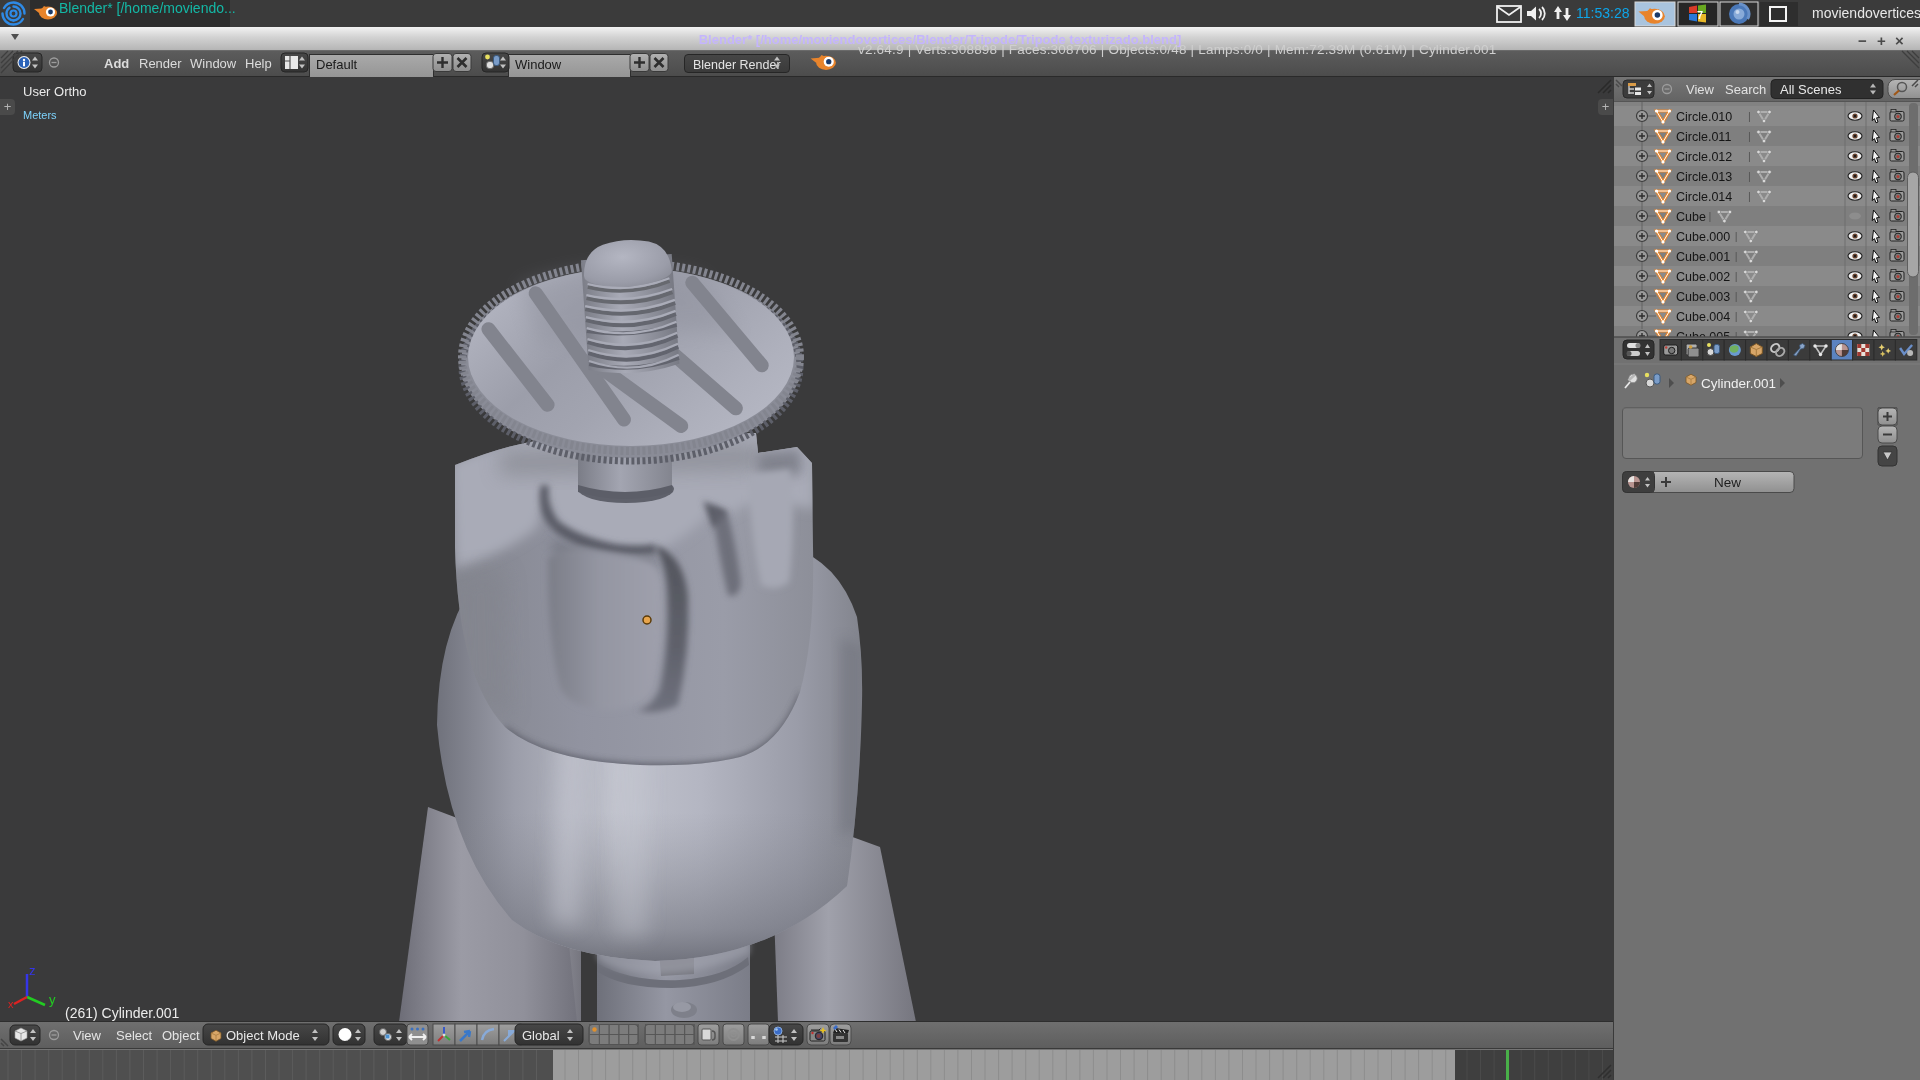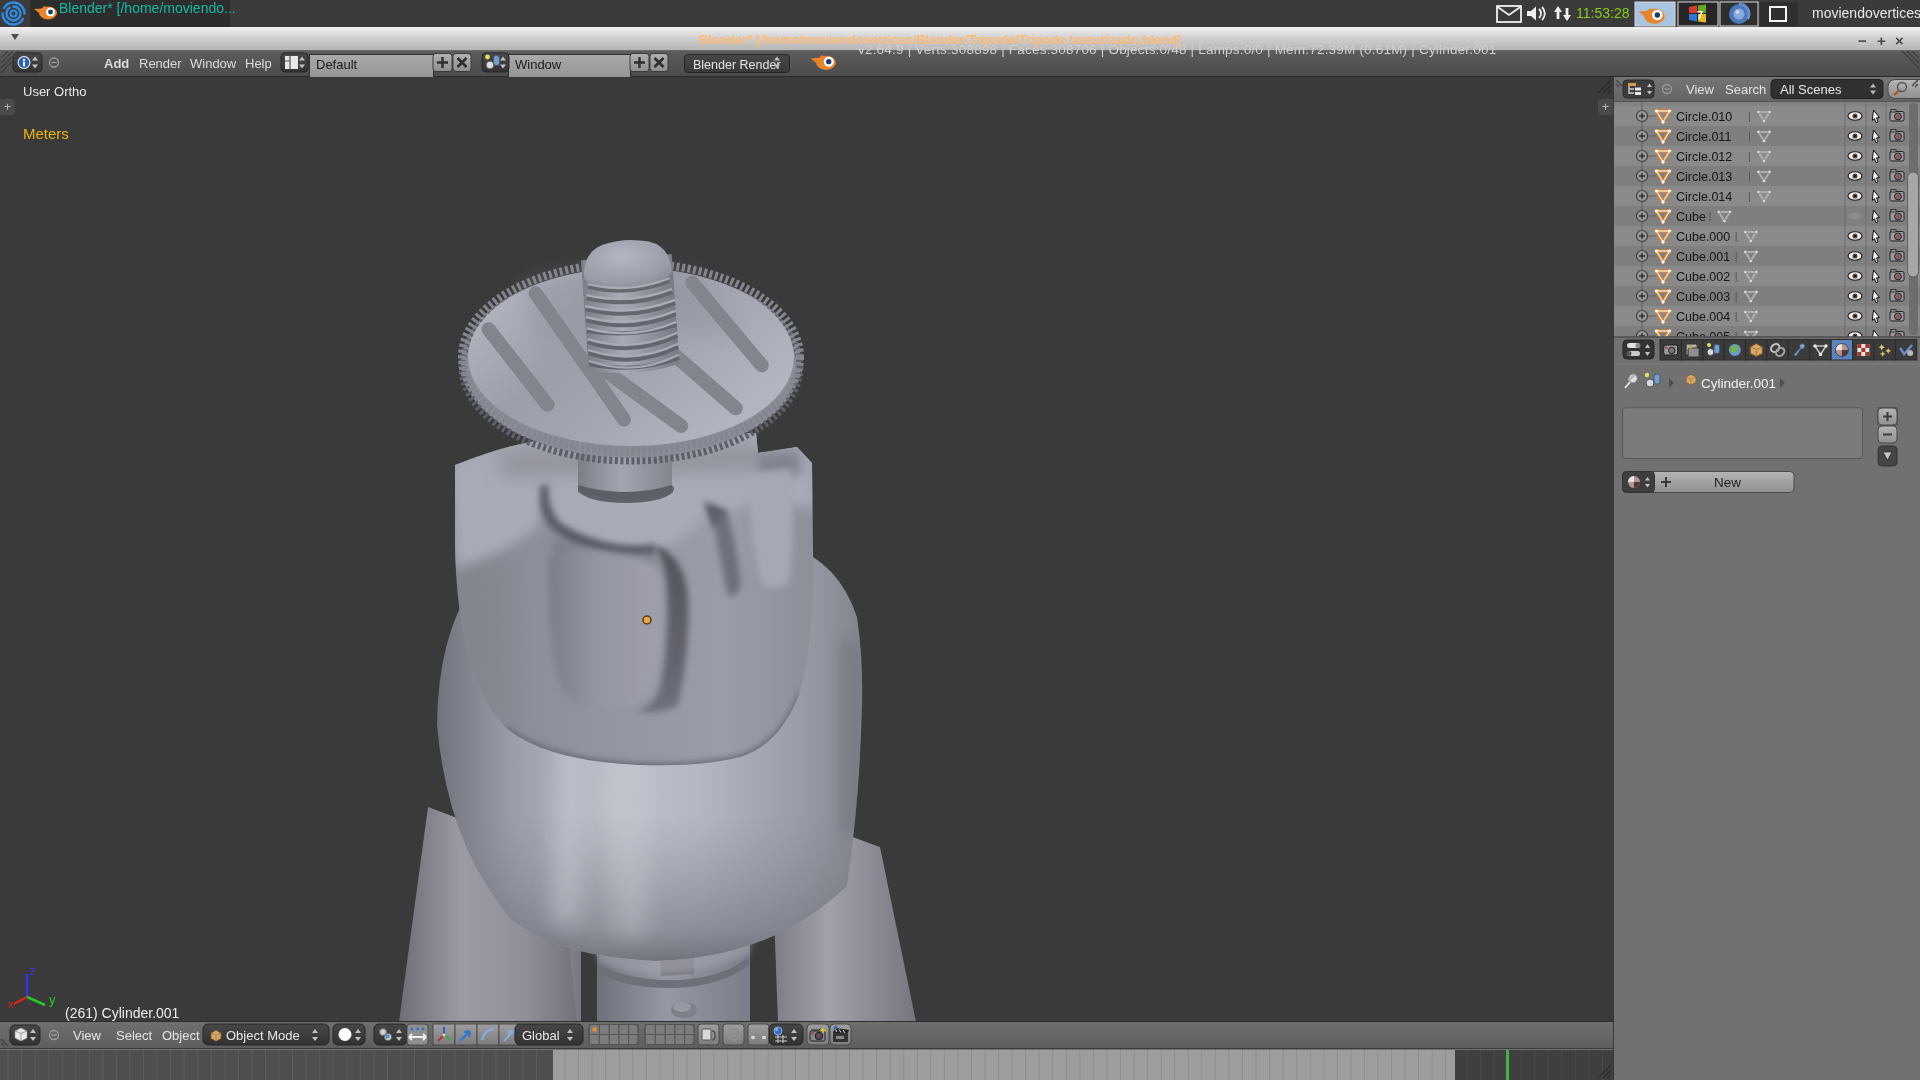--- a/index.html
+++ b/index.html
@@ -2,40 +2,40 @@
 <html><head>
 <meta charset="utf-8">
 <style>
   html,body{margin:0;padding:0;width:1920px;height:1080px;overflow:hidden;
     font-family:"Liberation Sans",sans-serif;background:#3a3a3a;}
   .abs{position:absolute;}
   
   #panel{left:0;top:0;width:1920px;height:27px;background:#3b3b3b;}
   #taskbtn{left:30px;top:0;width:200px;height:27px;background:#2d2d2d;}
   #tasktext{left:59px;top:0;color:#14b8a6;font-size:14px;white-space:nowrap;}
-  #clock{left:1576px;top:5px;color:#84cc16;font-size:14px;}
+  #clock{left:1576px;top:5px;color:#0ea5e9;font-size:14px;}
   #username{left:1812px;top:5px;color:#e8e8e8;font-size:14px;}
   
   #titlebar{left:0;top:27px;width:1920px;height:23px;
     background:linear-gradient(#f2f2f2,#d2d2d2 45%,#b5b5b5);border-bottom:1px solid #8a8a8a;}
-  #titletext{left:0;top:32px;width:1880px;text-align:center;color:#fdba74;font-size:13px;font-weight:bold;}
+  #titletext{left:0;top:32px;width:1880px;text-align:center;color:#c4b5fd;font-size:13px;font-weight:bold;}
   .winbtn{top:32px;color:#4a4a4a;font-size:15px;font-weight:bold;}
   
   #infobar{left:0;top:50px;width:1920px;height:27px;background:linear-gradient(#5c5c5c,#4c4c4c);
     border-top:1px solid #6a6a6a;border-bottom:1px solid #2a2a2a;box-sizing:border-box;}
   .menu{color:#dcdcdc;font-size:13px;position:absolute;top:56px;}
   .dropfield{position:absolute;top:54px;height:31px;box-sizing:border-box;border:1px solid #2e2e2e;
     background:linear-gradient(#a9a9a9,#8f8f8f);color:#1a1a1a;font-size:13px;}
   .darkdrop{position:absolute;box-sizing:border-box;background:linear-gradient(#464646,#3a3a3a);
     border:1px solid #262626;border-radius:4px;color:#e4e4e4;font-size:13px;}
   #version{left:858px;top:42px;color:#cfcfcf;font-size:13.5px;letter-spacing:0.2px;}
   
   #viewport{left:0;top:77px;width:1613px;height:945px;background:#3a3a3b;overflow:hidden;}
   #userortho{left:23px;top:7px;color:#eaeaea;font-size:13px;position:absolute;}
-  #meters{left:23px;top:32px;color:#eab308;font-size:15px;position:absolute;margin-top:16px;}
+  #meters{left:23px;top:32px;color:#7dd3fc;font-size:11px;position:absolute;}
   #objname{left:65px;top:928px;color:#ececec;font-size:14px;position:absolute;}
   .plustab{position:absolute;width:15px;height:16px;background:#4a4a4a;color:#b4b4b4;
     font-size:13px;text-align:center;line-height:15px;}
   
   #sidebar{left:1614px;top:77px;width:306px;height:1003px;background:#727272;}
   #outliner{left:1614px;top:77px;width:306px;height:260px;background:#7f7f7f;}
   #outhdr{left:1614px;top:77px;width:306px;height:24px;background:linear-gradient(#747474,#666666);
     border-bottom:1px solid #555;box-sizing:border-box;}
   #props{left:1614px;top:337px;width:306px;height:743px;background:#727272;}
   

